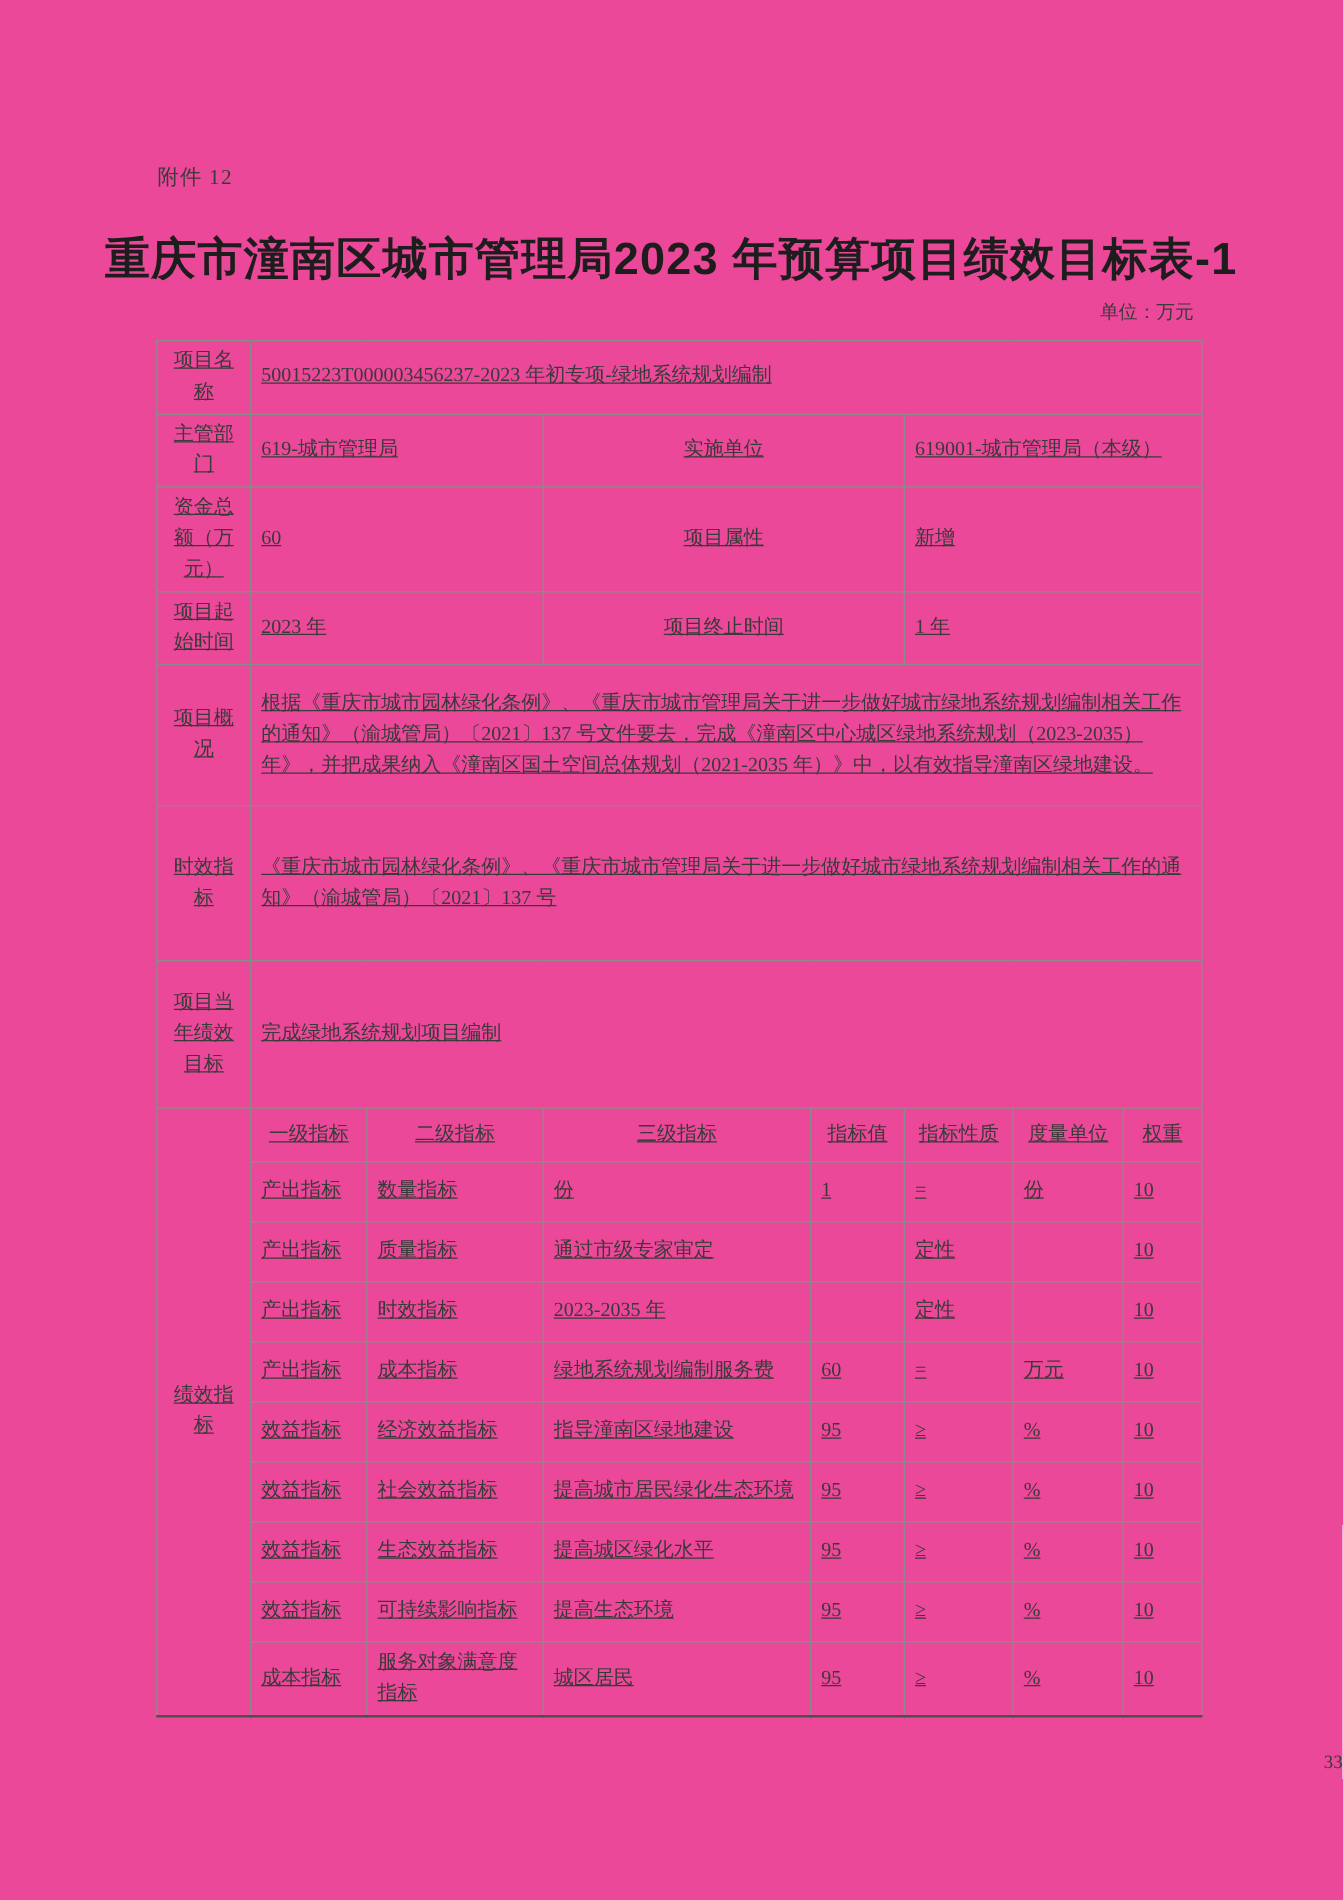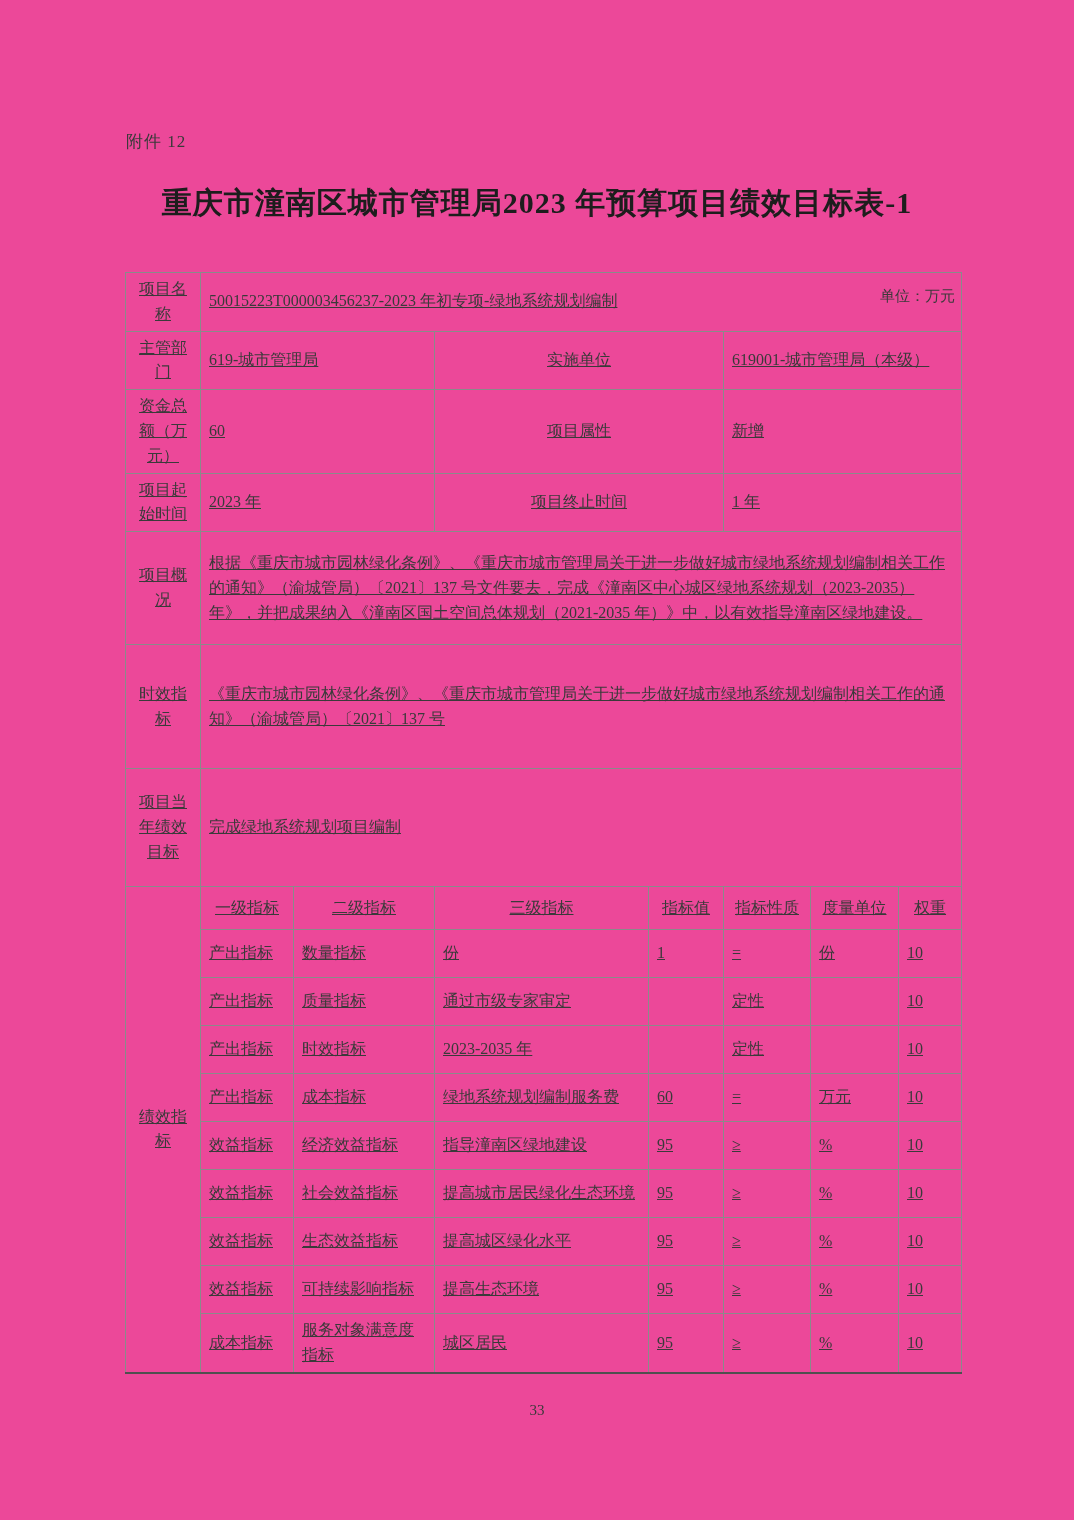--- a/index.html
+++ b/index.html
@@ -20,33 +20,32 @@
     position: absolute;
     left: 126px; top: 130px;
     font-size: 17px;
     letter-spacing: 1px;
   }
   .doc-title {
     position: absolute;
     left: 0; top: 183px;
     width: 1074px;
     text-align: center;
-    font-family: Liberation Serif, serif;
+    font-family: Liberation Sans, sans-serif;
     font-weight: 700;
-    font-size: 30px;
+    font-size: 36px;
     color: #1d1d1d;
     letter-spacing: 1px;
   }
   .unit-note {
     position: absolute;
     left: 125px; top: 240px;
     width: 830px;
     text-align: right;
     font-size: 15px;
-    margin-top: 47px;
   }
   .tbl-wrap {
     position: absolute;
     left: 125px; top: 272px;
   }
   table.main {
     border-collapse: collapse;
     table-layout: fixed;
     width: 836px;
     border: 1px solid #7e7e7e;
@@ -71,21 +70,21 @@
   td.para {
     text-align: left;
     padding: 6px 12px;
     line-height: 1.72;
   }
   td.hdr { text-align: center; }
   .page-number {
     position: absolute;
     left: 0; top: 1402px;
     width: 1074px;
-    text-align: center;
+    text-align: right;
     font-size: 15px;
   }
 </style>
 </head>
 <body>
 
 <div class="page">
 
   <div class="attachment">附件 12</div>
 

